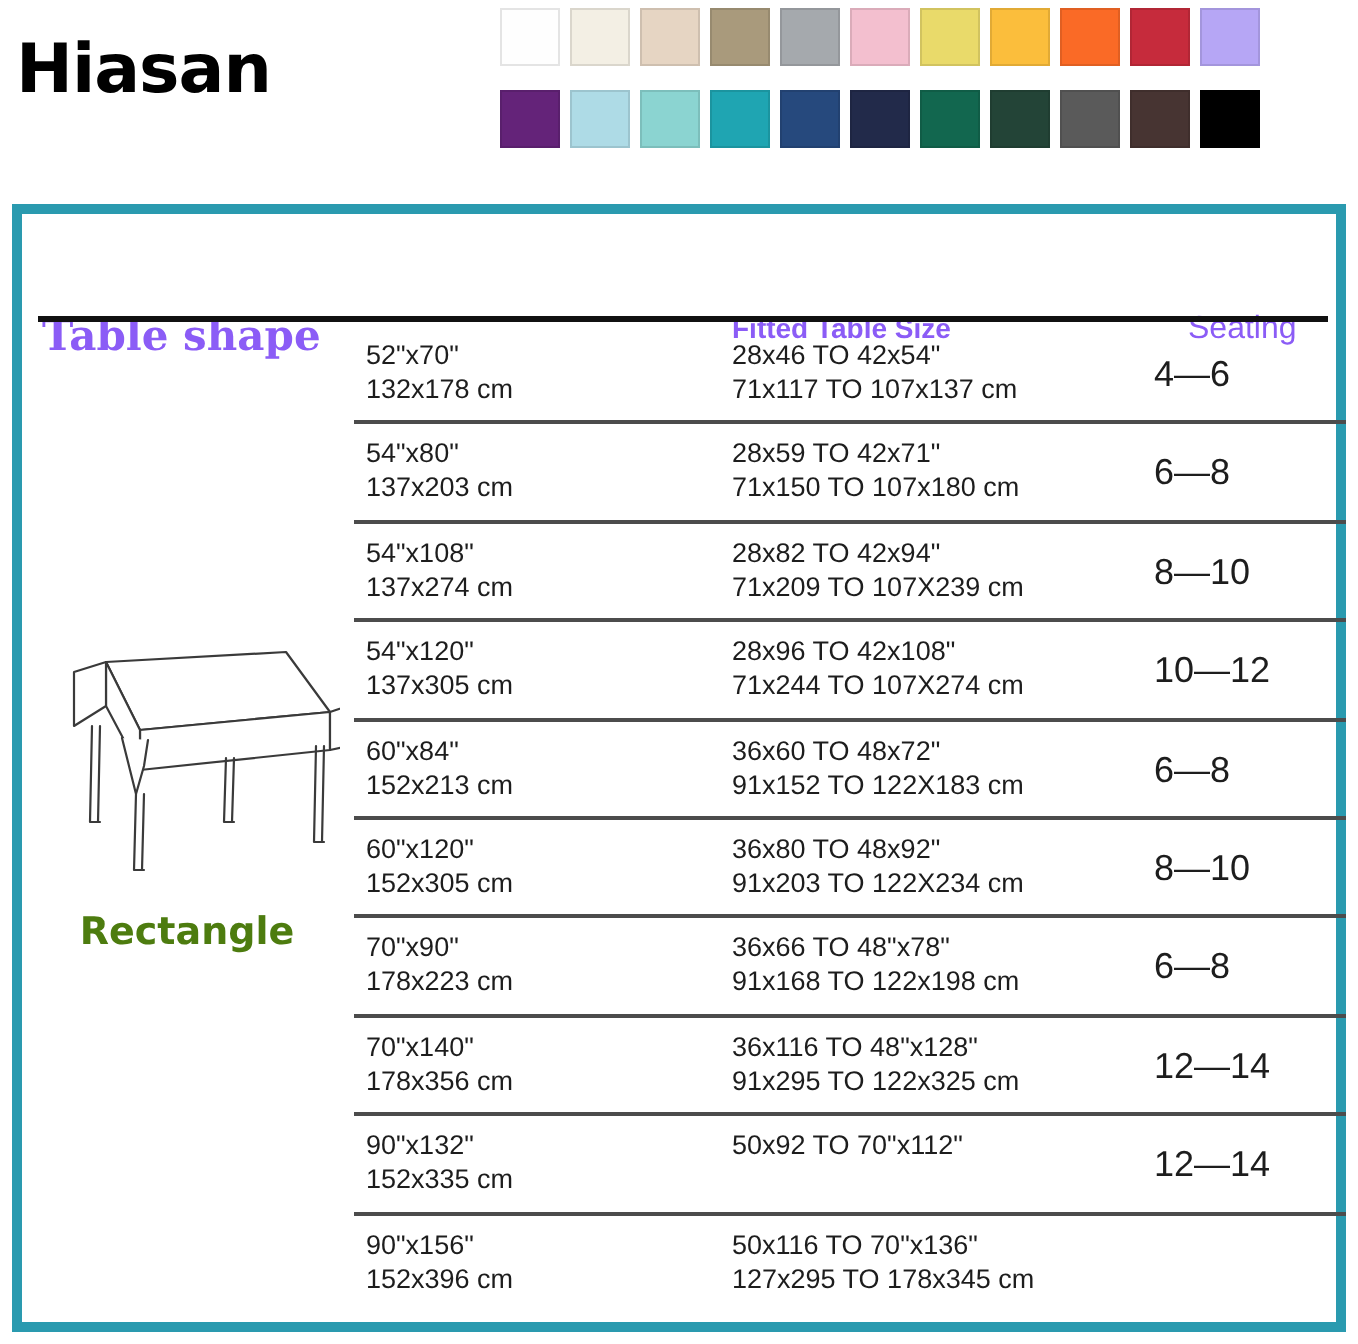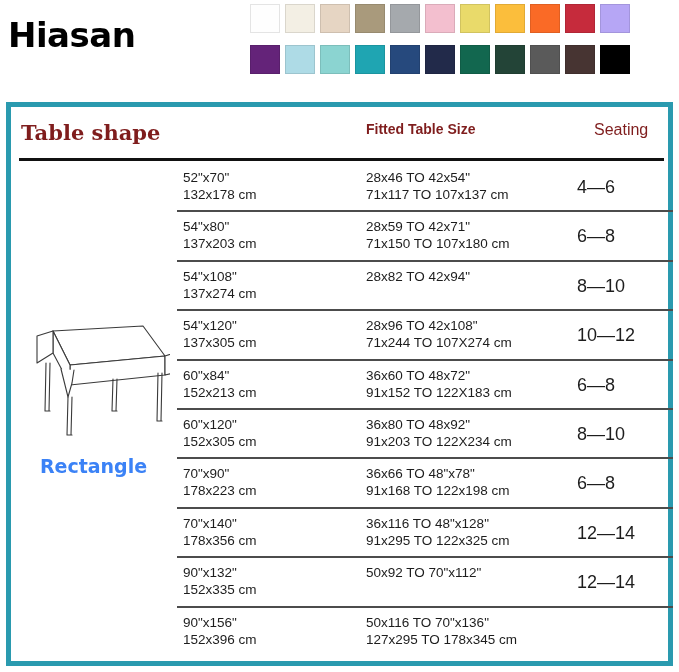--- a/index.html
+++ b/index.html
@@ -71,22 +71,23 @@
 
   
   #table-head {
     position: absolute;
     left: 0; top: 8px;
     width: 100%;
     height: 44px;
   }
   .head-cell {
     position: absolute;
-    color: #7f1d1d;
+    color: #8b5cf6;
     white-space: nowrap;
+    margin-top: 35px;
   }
   #head-shape {
     left: 10px; top: 5px;
     font-size: 21px;
     font-weight: 700;
     font-family: "DejaVu Serif", serif;
   }
   #head-cloth {
     left: 172px; top: 6px;
     font-size: 19px;
@@ -127,21 +128,21 @@
     height: 120px;
   }
   #shape-label {
     position: absolute;
     left: 0;
     top: 292px;
     width: 165px;
     text-align: center;
     font-size: 19px;
     font-weight: 700;
-    color: #3b82f6;
+    color: #4d7c0f;
     font-family: "DejaVu Sans", sans-serif;
   }
 
   
   #rows {
     position: absolute;
     left: 166px;
     top: 56px;
     width: 496px;
   }
@@ -273,20 +274,21 @@
           </div>
           <div class="cell cell-seat">6—8</div>
         </div>
         <div class="row">
           <div class="cell cell-cloth">
             <span class="line2">54"x108"</span>
             <span class="line2">137x274 cm</span>
           </div>
           <div class="cell cell-fitted">
             <span class="line2">28x82 TO 42x94"</span>
+            <span class="line2">71x209 TO 107X239 cm</span>
           </div>
           <div class="cell cell-seat">8—10</div>
         </div>
         <div class="row">
           <div class="cell cell-cloth">
             <span class="line2">54"x120"</span>
             <span class="line2">137x305 cm</span>
           </div>
           <div class="cell cell-fitted">
             <span class="line2">28x96 TO 42x108"</span>

